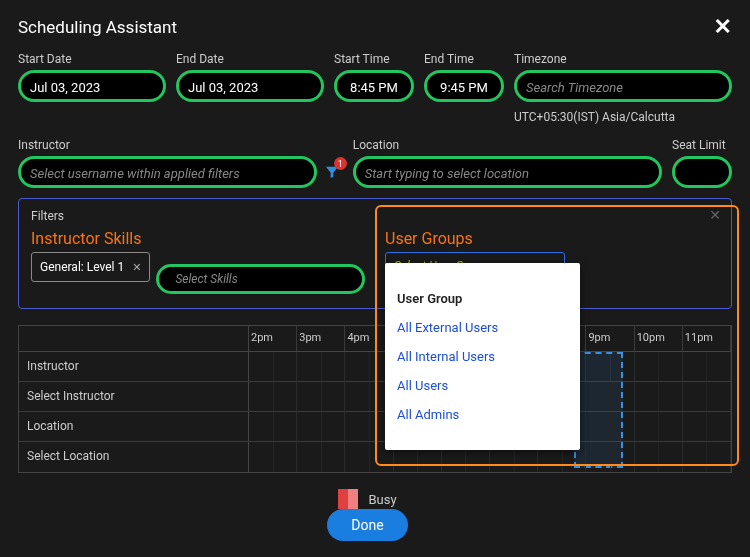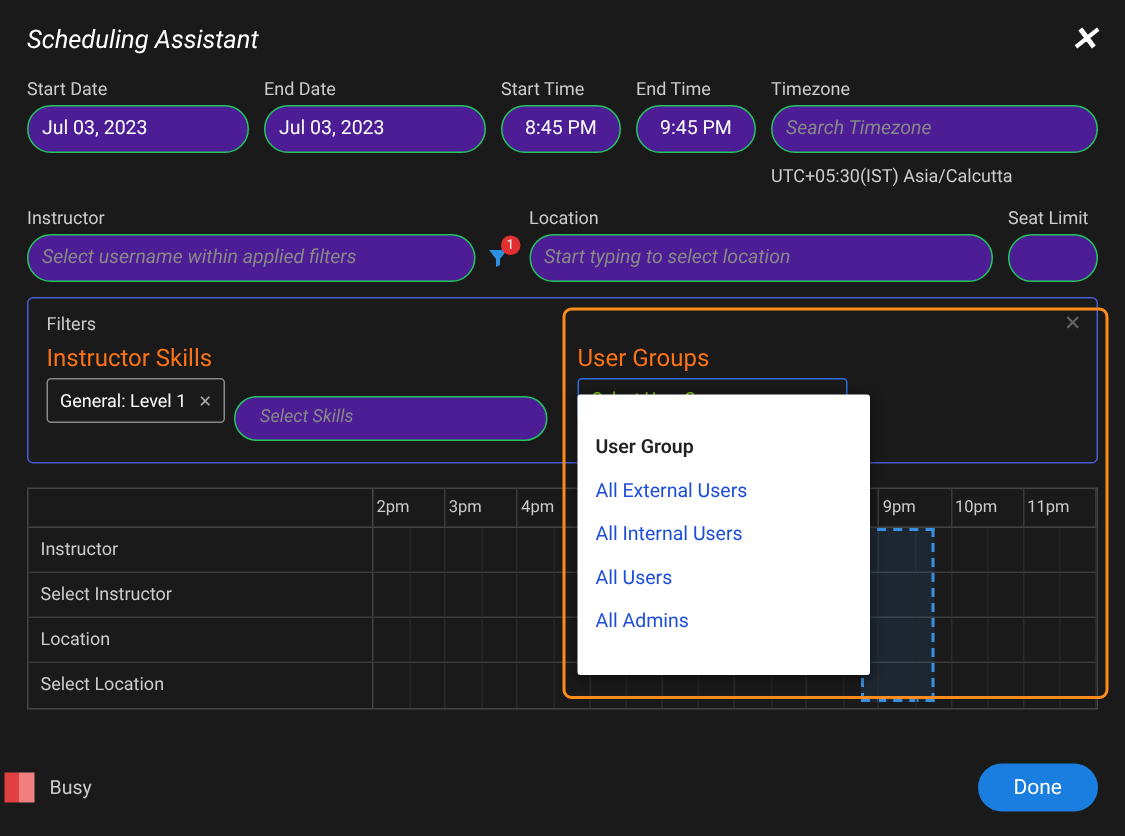--- a/index.html
+++ b/index.html
@@ -1,24 +1,24 @@
 <!DOCTYPE html>
 <html><head>
 <meta charset="utf-8">
 <style>
   * { box-sizing: border-box; margin: 0; padding: 0; font-family: -apple-system, BlinkMacSystemFont, "Segoe UI", Roboto, sans-serif; }
   body { background: #1a1a1a; color: #e0e0e0; width: 750px; height: 557px; overflow: hidden; }
   .modal { background: #1a1a1a; padding: 16px 18px; height: 100%; position: relative; }
-  .header { display: flex; justify-content: space-between; align-items: center; margin-bottom: 14px; font-style: italic; }
+  .header { display: flex; justify-content: space-between; align-items: center; margin-bottom: 14px; }
   .title { font-size: 17px; font-weight: 400; color: #fff; }
   .close { font-size: 22px; font-weight: bold; cursor: pointer; color: #fff; line-height: 1; }
   .row1 { display: flex; gap: 10px; margin-bottom: 14px; }
   .field { display: flex; flex-direction: column; gap: 4px; }
   .label { font-size: 12px; color: #ccc; }
-  .input { background: #4c1d95; border: 1px solid #22c55e; border-radius: 16px; padding: 7px 9px; color: #fff; font-size: 13px; height: 32px; }
+  .input { background: #000000; border: 3px solid #22c55e; border-radius: 16px; padding: 7px 9px; color: #fff; font-size: 13px; height: 32px; }
   .input.placeholder { color: #888; font-style: italic; }
   .w-date { width: 148px; }
   .w-time { width: 80px; text-align: center;}
   .tz-wrap { flex: 1; }
   .tz-input { width: 100%; color: #888; font-style: italic; }
   .tz-note { font-size: 12px; color: #ccc; margin-top: 4px; }
   .row2 { display: flex; gap: 10px; margin-bottom: 10px; }
   .instr-field { flex: 1.05; position: relative; }
   .loc-field { flex: 1; }
   .seat-field { width: 60px; }
@@ -47,21 +47,21 @@
   .tl-header { display: flex; height: 26px; border-bottom: 1px solid #444; }
   .tl-left { width: 230px; border-right: 1px solid #444; }
   .tl-hours { flex: 1; display: flex; position: relative; }
   .hour { flex: 1; border-right: 1px solid #3a3a3a; font-size: 11px; color: #ccc; padding: 5px 2px; position: relative; }
   .tl-row { display: flex; height: 30px; border-bottom: 1px solid #3a3a3a; }
   .tl-row:last-child { border-bottom: none; }
   .tl-row .tl-left { padding: 7px 8px; font-size: 12px; color: #ccc; }
   .tl-row .tl-hours .cell { flex: 1; border-right: 1px solid #2a2a2a; position: relative; }
   .tl-row .tl-hours .cell::after { content:''; position:absolute; left:50%; top:0; bottom:0; border-left:1px solid #252525; }
   .sel-box { position: absolute; border: 2px dashed #3a8fe0; background: rgba(58,143,224,0.12); pointer-events: none; }
-  .footer { display: flex; justify-content: space-between; position: absolute; bottom: 16px; left: 3px; right: 18px; }
+  .footer { display: flex; justify-content: space-between; align-items: center; position: absolute; bottom: 16px; left: 3px; right: 18px; flex-direction: column; }
   .legend { display: flex; align-items: center; gap: 10px; }
   .legend-sw { width: 20px; height: 20px; background: linear-gradient(90deg, #e04040 50%, #f08080 50%); }
   .legend-txt { font-size: 13px; color: #ccc; }
   .done-btn { background: #1a7de0; color: #fff; border: none; border-radius: 16px; padding: 8px 24px; font-size: 14px; cursor: pointer; }
 </style>
 </head>
 <body>
 
 <div class="modal">
   <div class="header">

